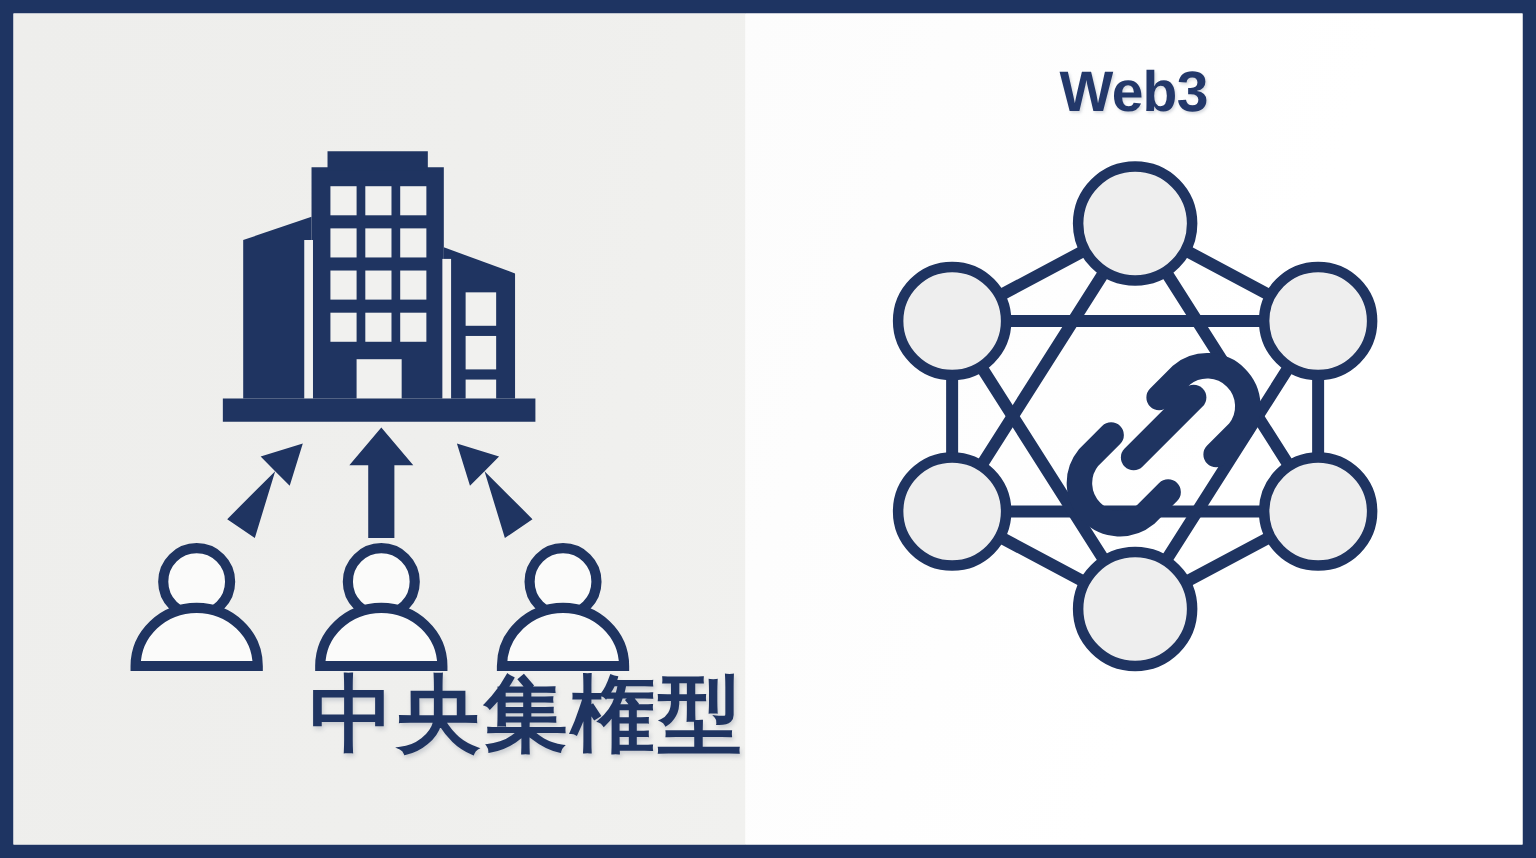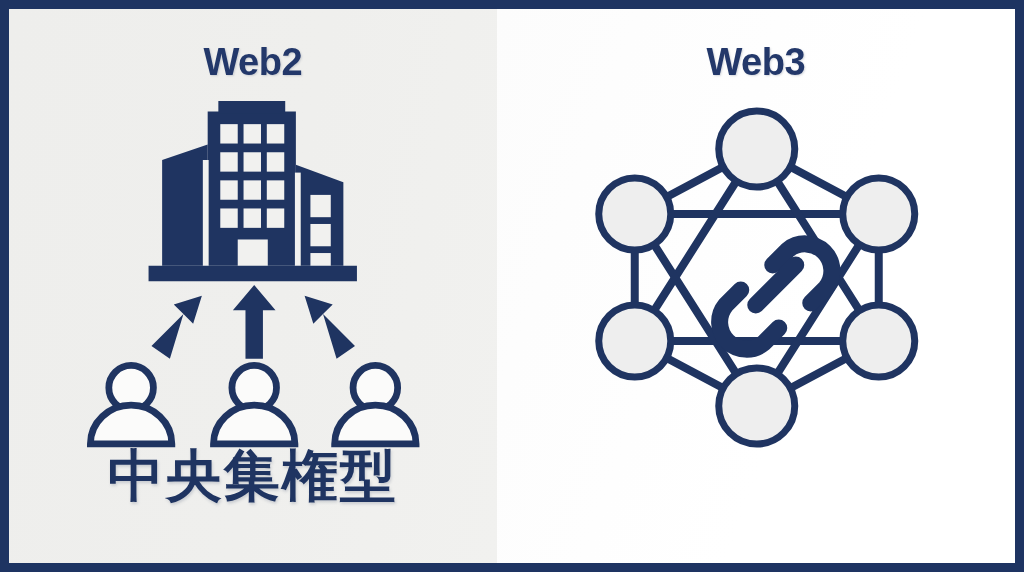--- a/index.html
+++ b/index.html
@@ -49,21 +49,21 @@
     font-weight: bold;
     color: #23386a;
     letter-spacing: -0.5px;
     text-shadow: 1px 1px 2px rgba(120,130,150,0.30);
   }
   .panel-caption {
     position: absolute;
     bottom: 48px;
     left: 0;
     width: 100%;
-    text-align: center;
+    text-align: right;
     font-size: 56px;
     font-weight: bold;
     color: #1f3461;
     letter-spacing: 2px;
     text-shadow: 1px 2px 3px rgba(120,130,150,0.32);
   }
   .art {
     position: absolute;
     left: 0;
     top: 0;
@@ -73,21 +73,20 @@
   .art svg { display: block; width: 100%; height: 100%; }
 </style>
 </head>
 <body>
 
 <div id="canvas">
   <div id="inner">
 
     <div class="panel panel-left">
 
-      <div class="panel-title">Web2</div>
 
       <div class="art">
         <svg viewBox="0 0 503 554" preserveAspectRatio="xMidYMid meet">
           <g fill="#1f3461">
 
             <g>
 
               <path d="M158,147 L205,131 L205,256 L158,256 Z"></path>
 
               <path d="M296,152 L345,170 L345,256 L296,256 Z"></path>

